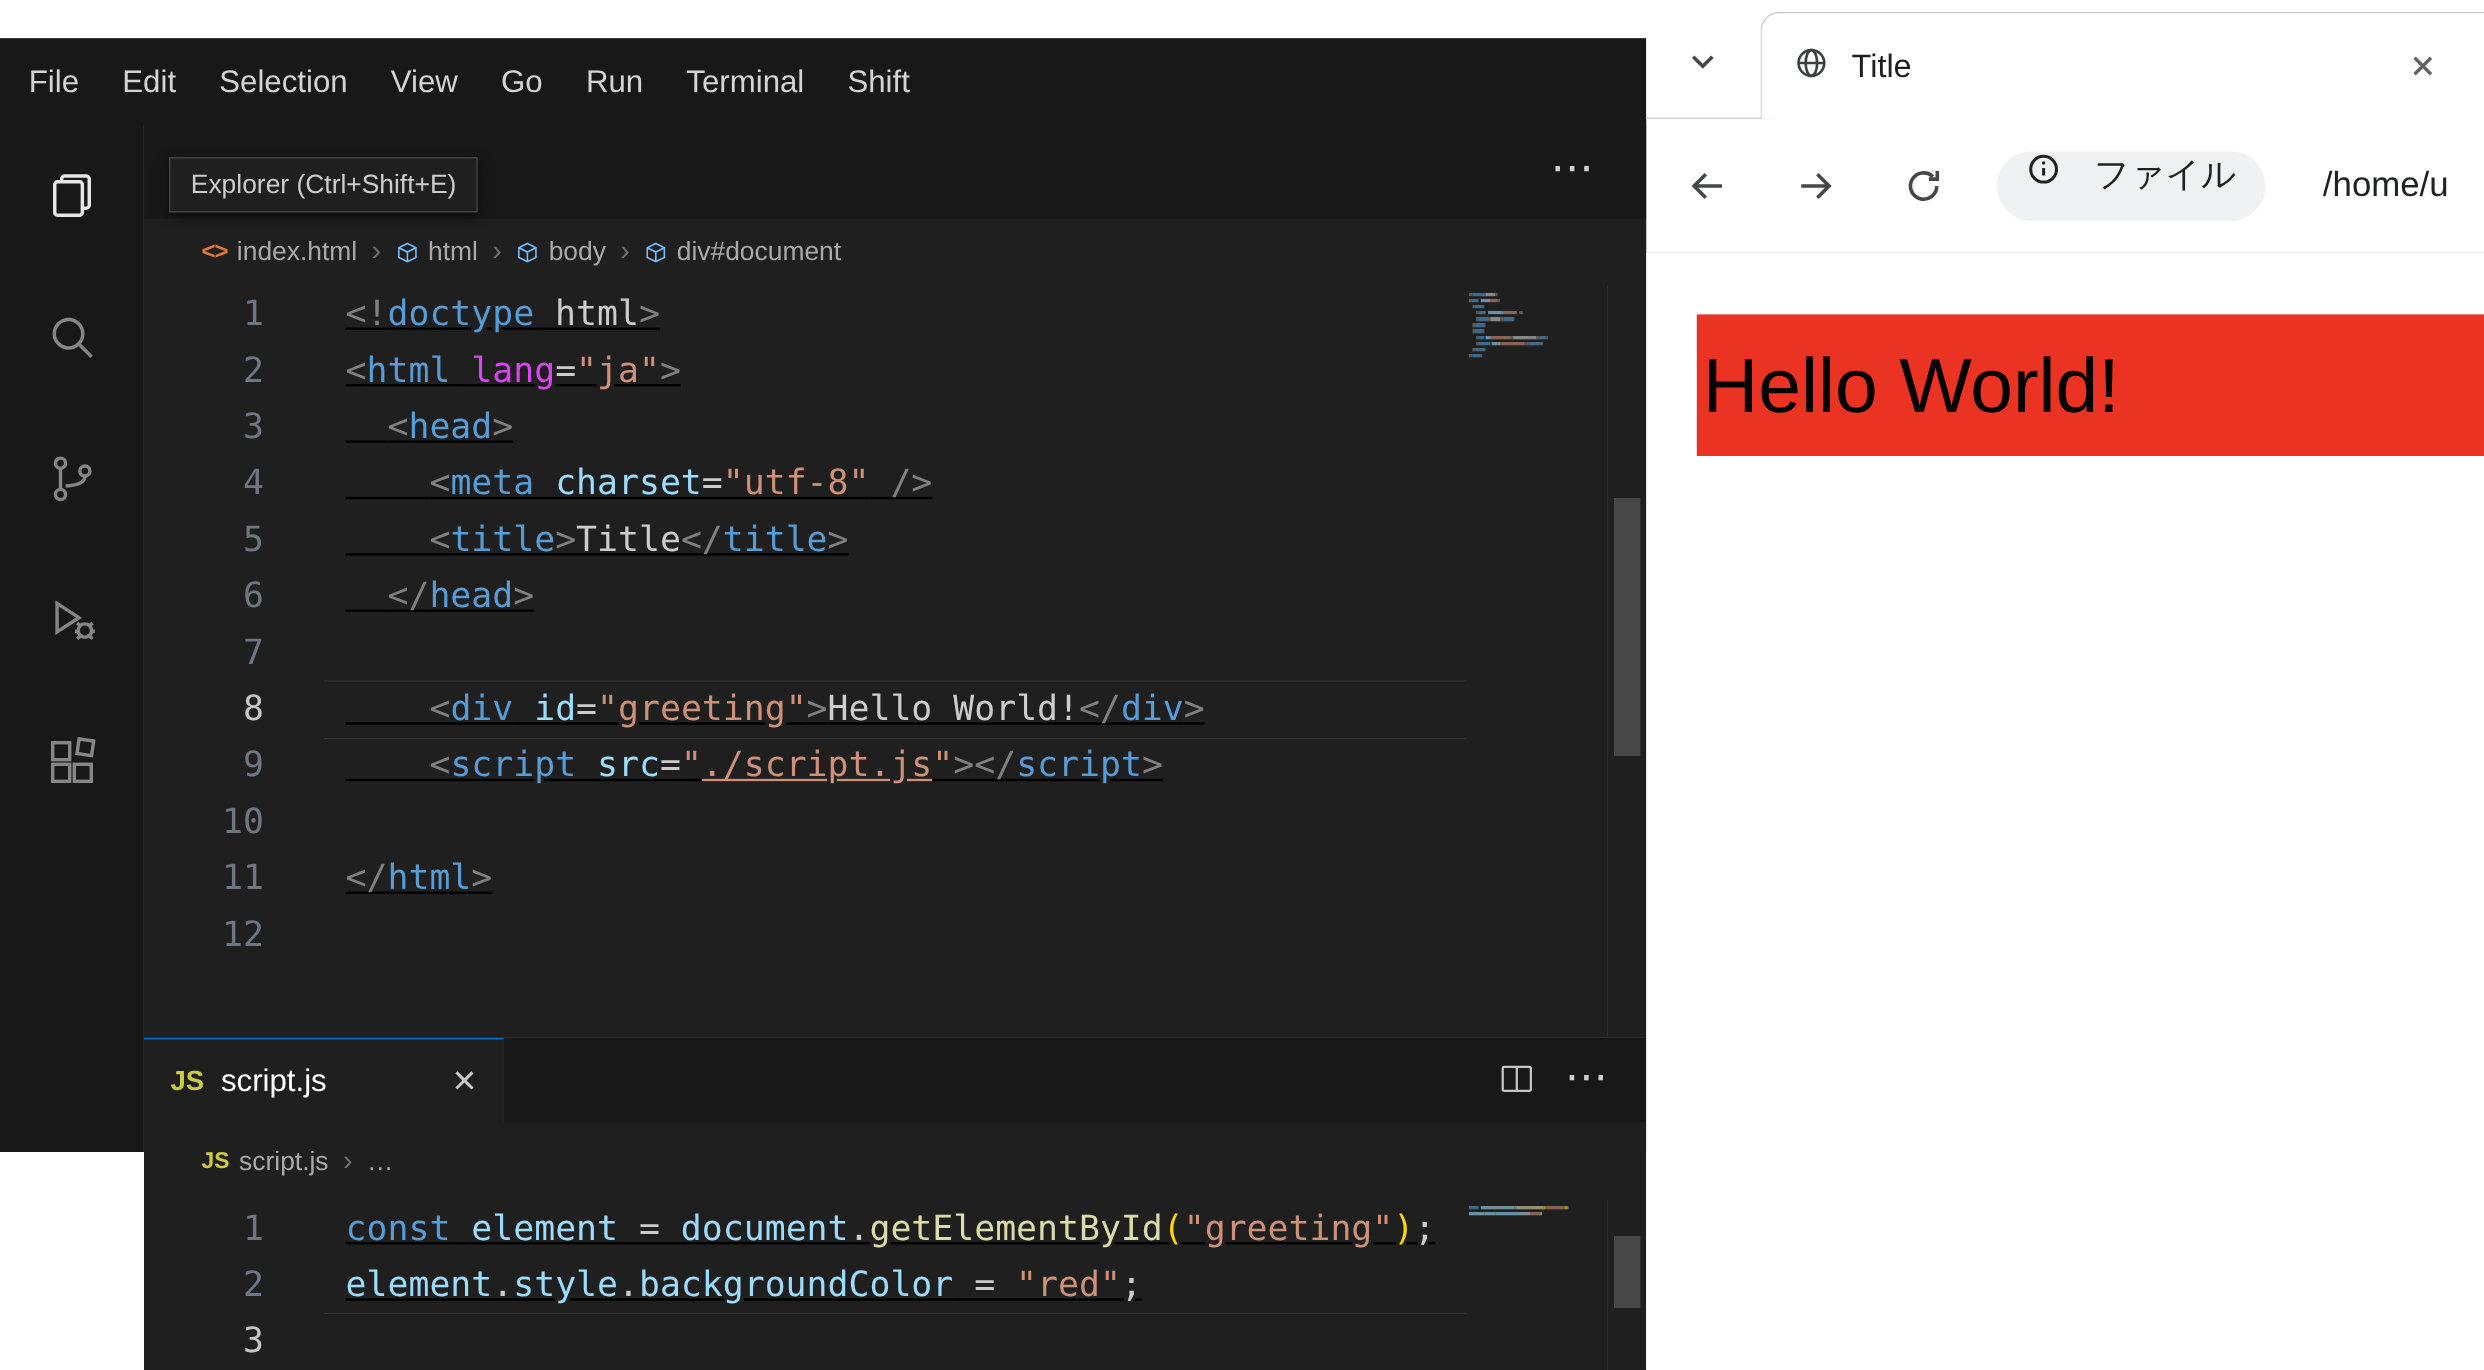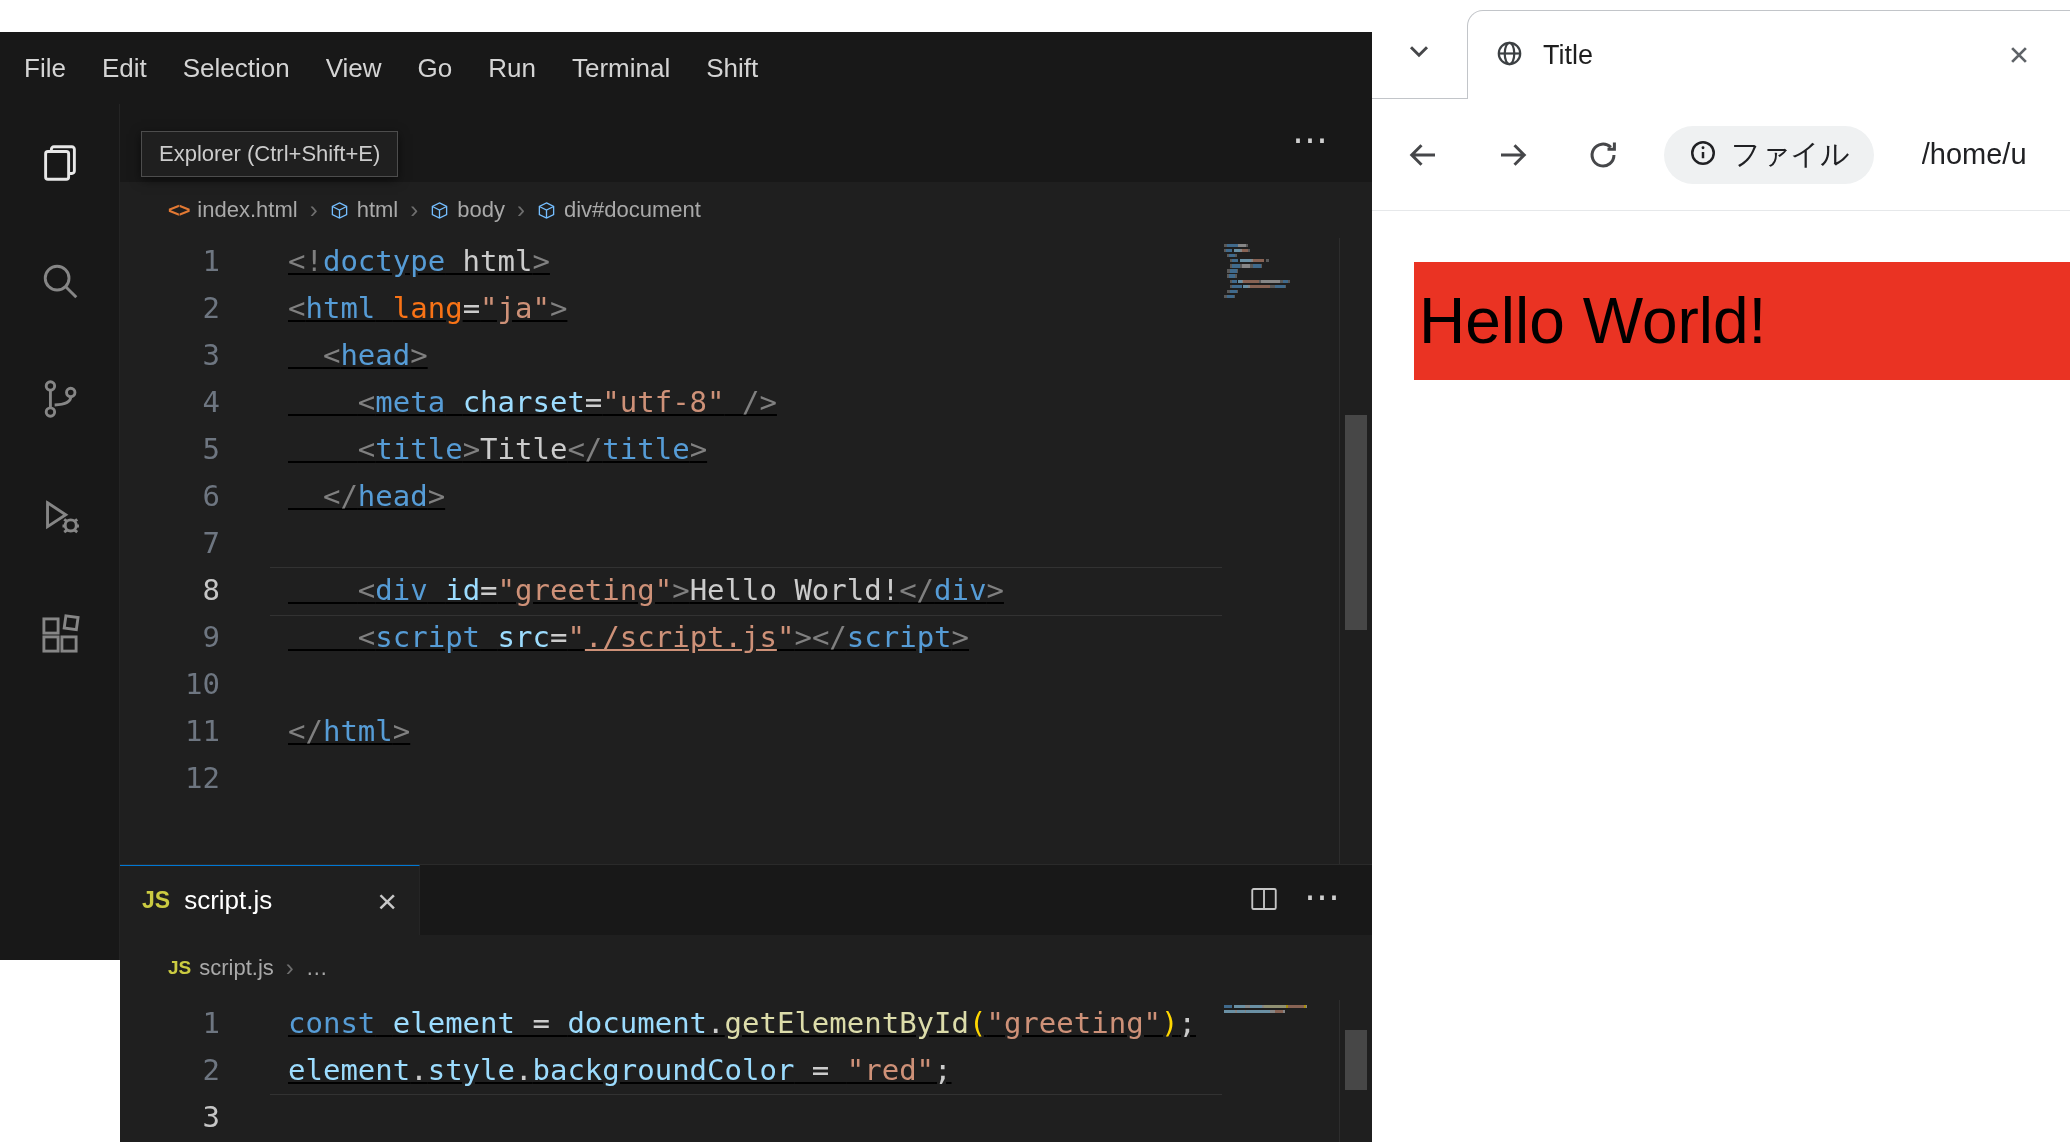--- a/index.html
+++ b/index.html
@@ -89,21 +89,21 @@
   .btab-close { position:absolute; left:536px; top:50%; transform:translateY(-50%);
                 display:flex; align-items:center; }
   .btab-close svg { width:30px; height:30px; stroke:#5f6368; fill:none; stroke-width:2.2; }
 
   .btoolbar { position:relative; height:112px; display:flex; align-items:center; padding-left:20px;
               border-bottom:1px solid #e6e8ea; }
   .nav-btn { width:62px; display:flex; align-items:center; justify-content:center; margin-right:28px; }
   .nav-btn:last-of-type { margin-right:0; }
   .nav-btn svg { width:36px; height:36px; stroke:#46474a; fill:none; stroke-width:2; }
   .chip { margin-left:30px; height:58px; border-radius:29px; background:#eff1f2;
-          display:flex; align-items:center; gap:13px; padding:0 24px; }
+          display:flex; align-items:flex-start; gap:27px; padding:0 24px; }
   .chip svg { width:30px; height:30px; stroke:#202124; fill:none; stroke-width:2; }
   .chip-label { font-size:29px; color:#202124; white-space:nowrap; }
   .url { margin-left:48px; font-size:29px; color:#202124; white-space:nowrap; overflow:hidden; }
 
   .bcontent { position:relative; height:930px; background:#fff; overflow:hidden; }
   .greeting { position:absolute; left:42px; right:0; top:51px; height:118px;
               font-size:64px; line-height:118px; padding-left:5px; white-space:nowrap; overflow:hidden; }
 </style>
 </head>
 <body>
@@ -201,21 +201,21 @@
             <span>div#document</span>
           </span>
         </div>
       <div class="code" id="code-top">
           <div class="cl">
             <span class="ln">1</span>
             <span class="lt"><span style="color: rgb(128, 128, 128);">&lt;!</span><span style="color: rgb(86, 156, 214);">doctype</span><span style="color: rgb(204, 204, 204);"> html</span><span style="color: rgb(128, 128, 128);">&gt;</span></span>
           </div>
           <div class="cl">
             <span class="ln">2</span>
-            <span class="lt"><span style="color: rgb(128, 128, 128);">&lt;</span><span style="color: rgb(86, 156, 214);">html</span><span style="color: rgb(204, 204, 204);"> </span><span style="color: #f97316;">lang</span><span style="color: rgb(204, 204, 204);">=</span><span style="color: rgb(206, 145, 120);">"ja"</span><span style="color: rgb(128, 128, 128);">&gt;</span></span>
+            <span class="lt"><span style="color: rgb(128, 128, 128);">&lt;</span><span style="color: rgb(86, 156, 214);">html</span><span style="color: rgb(204, 204, 204);"> </span><span style="color: #d946ef;">lang</span><span style="color: rgb(204, 204, 204);">=</span><span style="color: rgb(206, 145, 120);">"ja"</span><span style="color: rgb(128, 128, 128);">&gt;</span></span>
           </div>
           <div class="cl">
             <span class="ln">3</span>
             <span class="lt"><span style="color: rgb(204, 204, 204);">  </span><span style="color: rgb(128, 128, 128);">&lt;</span><span style="color: rgb(86, 156, 214);">head</span><span style="color: rgb(128, 128, 128);">&gt;</span></span>
           </div>
           <div class="cl">
             <span class="ln">4</span>
             <span class="lt"><span style="color: rgb(204, 204, 204);">    </span><span style="color: rgb(128, 128, 128);">&lt;</span><span style="color: rgb(86, 156, 214);">meta</span><span style="color: rgb(204, 204, 204);"> </span><span style="color: rgb(156, 220, 254);">charset</span><span style="color: rgb(204, 204, 204);">=</span><span style="color: rgb(206, 145, 120);">"utf-8"</span><span style="color: rgb(204, 204, 204);"> </span><span style="color: rgb(128, 128, 128);">/&gt;</span></span>
           </div>
           <div class="cl">

